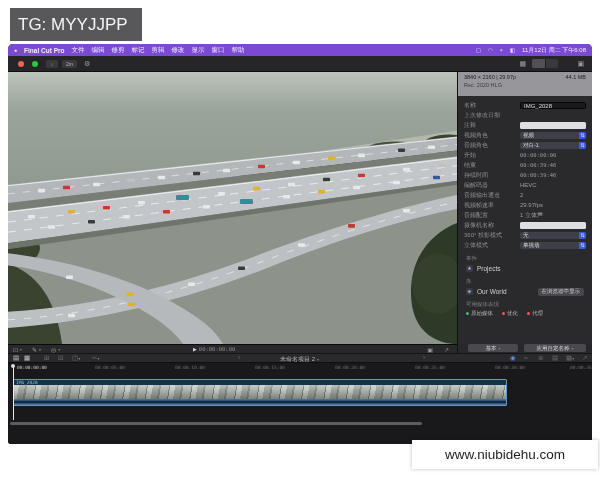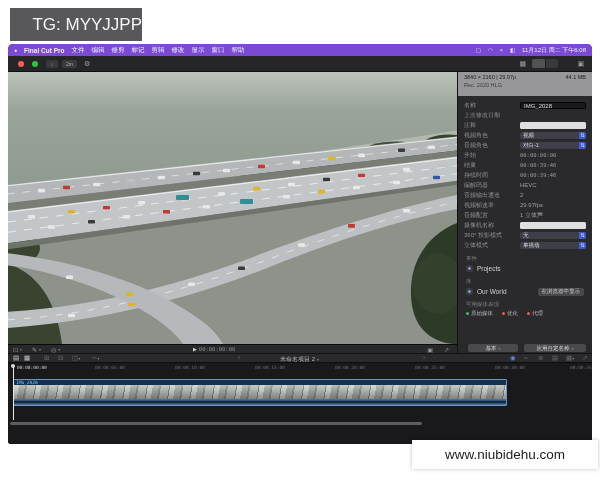--- a/index.html
+++ b/index.html
@@ -1,21 +1,21 @@
 <!DOCTYPE html>
 <html><head>
 <meta charset="utf-8">
 <style>
   html,body{margin:0;padding:0;}
   body{width:600px;height:480px;background:#ffffff;position:relative;overflow:hidden;
        font-family:"Liberation Sans","DejaVu Sans",sans-serif;-webkit-font-smoothing:antialiased;}
   .abs{position:absolute;}
   
   .tg-box{left:10px;top:8px;width:132px;height:33px;background:#58585a;color:#f4f4f4;
-          font-size:17px;line-height:33px;padding-left:0;box-sizing:border-box;text-align:right;}
+          font-size:17px;line-height:33px;padding-left:8px;box-sizing:border-box;}
   
   .desktop{left:8px;top:44px;width:584px;height:400px;background:#1d1d1f;border-radius:5px 5px 3px 3px;overflow:hidden;}
   
   .menubar{left:0;top:0;width:584px;height:12px;background:#7a4ad2;display:flex;align-items:center;
            padding:0 6px;box-sizing:border-box;gap:7px;color:#f4eefc;font-size:6.5px;white-space:nowrap;}
   .menubar .appname{font-weight:bold;}
   .menubar .sp{flex:1;}
   .menubar .sticon{font-size:5.5px;opacity:.9;}
   .menubar .dt{font-size:6px;}
   .apple{font-size:5px;}

